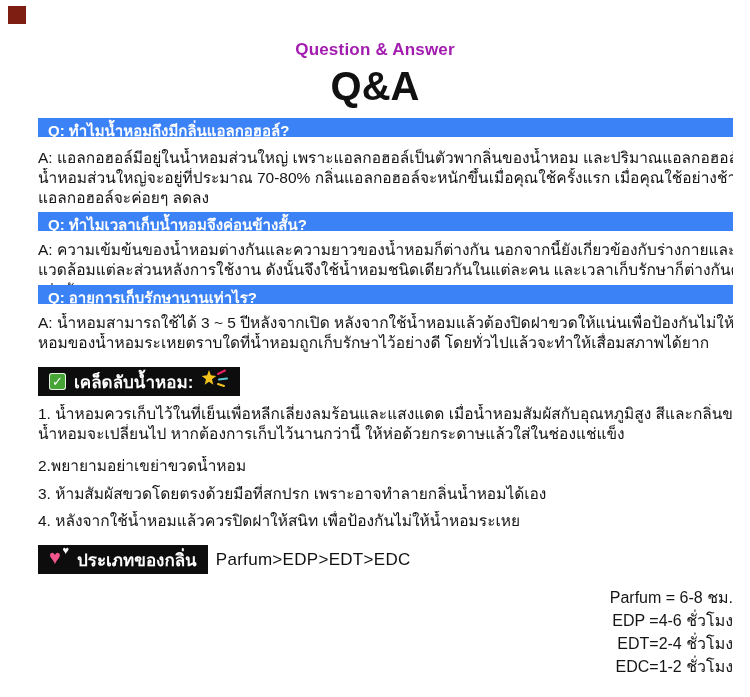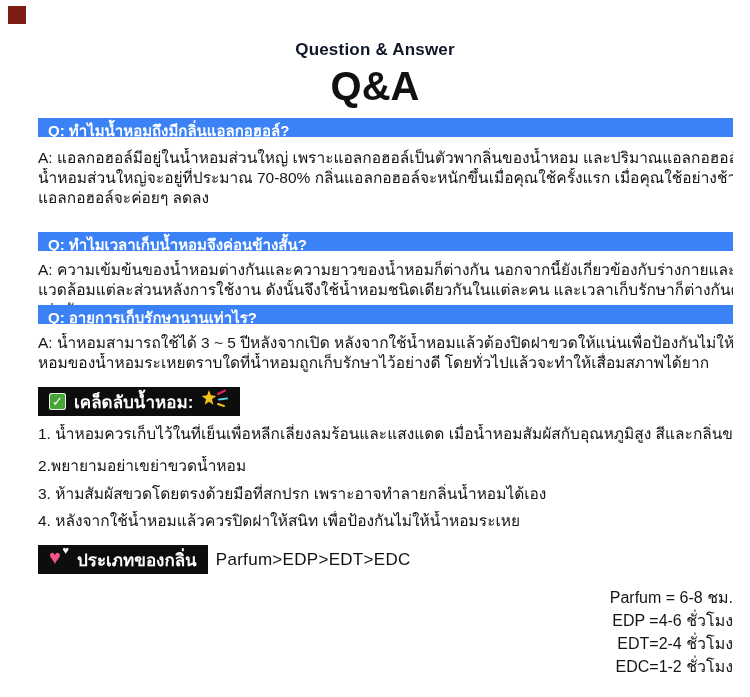--- a/index.html
+++ b/index.html
@@ -4,32 +4,32 @@
 <style>
   * { margin:0; padding:0; box-sizing:border-box; }
   html,body { background:#fff; }
   .page {
     position:relative; width:750px; height:697px; background:#fff;
     overflow:hidden; font-family:"Liberation Sans","DejaVu Sans",sans-serif; color:#111;
   }
   .corner-square { position:absolute; left:8px; top:6px; width:18px; height:18px; background:#7e1d12; }
 
   .header { padding-top:40px; text-align:center; }
-  .qa-subtitle { font-size:17px; font-weight:700; letter-spacing:.2px; color:#0f172a; height:22px; }
+  .qa-subtitle { font-size:17px; font-weight:700; letter-spacing:.2px; color:#a21caf; height:22px; }
   .qa-row { display:flex; align-items:center; margin-top:2px; padding:0 10px; height:44px;flex-direction:column; }
   .qa-line { flex:1; height:2px; background:#1a1a1a; }
   .qa-title { font-size:40px; font-weight:800; color:#111; margin:0 45px; line-height:44px; }
 
   .content { margin:10px 17px 0 38px; width:695px; }
 
   .qbar {
     background:#3b82f6; color:#fff; font-weight:700; font-size:15px;
     height:19px; line-height:25px; padding-left:10px; overflow:hidden; white-space:nowrap;
   }
-  .qbar.bar2 { margin-top:24px; }
+  .qbar.bar2 { margin-top:4px; }
   .qbar.bar3 { margin-top:-15px; position:relative; z-index:2; }
 
   .ans { margin-top:11px; font-size:15.5px; color:#151515; }
   .ans .ln { height:20px; line-height:20px; white-space:nowrap; overflow:hidden; }
   .ans.a2 { margin-top:9px; }
   .ans.a2 .ln3 { margin-top:0; }
   .ans.a3 { margin-top:9px; }
 
   .black-label {
     display:inline-flex; align-items:center; gap:8px; background:#0d0d0d; color:#fff;
@@ -103,20 +103,21 @@
           <path d="M8 2 L9.9 7.3 L15.3 8 L11 11.3 L12.3 16.8 L8 13.7 L3.7 16.8 L5 11.3 L0.7 8 L6.1 7.3 Z" fill="#f3c21a"></path>
           <path d="M17 6 L24 2.5" stroke="#e91e63" stroke-width="2" stroke-linecap="round" fill="none"></path>
           <path d="M18 11.5 L26 10.5" stroke="#5bc8d8" stroke-width="2" stroke-linecap="round" fill="none"></path>
           <path d="M17 16 L23 18" stroke="#f3c21a" stroke-width="2" stroke-linecap="round" fill="none"></path>
         </svg>
       </span>
     </div>
 
     <div class="tips-list">
       <div class="ln">1. น้ำหอมควรเก็บไว้ในที่เย็นเพื่อหลีกเลี่ยงลมร้อนและแสงแดด เมื่อน้ำหอมสัมผัสกับอุณหภูมิสูง สีและกลิ่นของ</div>
+      <div class="ln">น้ำหอมจะเปลี่ยนไป หากต้องการเก็บไว้นานกว่านี้ ให้ห่อด้วยกระดาษแล้วใส่ในช่องแช่แข็ง</div>
       <div class="ln tip-gap">2.พยายามอย่าเขย่าขวดน้ำหอม</div>
       <div class="ln tip-gap2">3. ห้ามสัมผัสขวดโดยตรงด้วยมือที่สกปรก เพราะอาจทำลายกลิ่นน้ำหอมได้เอง</div>
       <div class="ln tip-gap3">4. หลังจากใช้น้ำหอมแล้วควรปิดฝาให้สนิท เพื่อป้องกันไม่ให้น้ำหอมระเหย</div>
     </div>
 
     <div class="types-row">
       <div class="black-label" style="margin-top:0;">
         <span class="hearts-icon">
           <span class="h1">♥</span>
           <span class="h2">♥</span>

